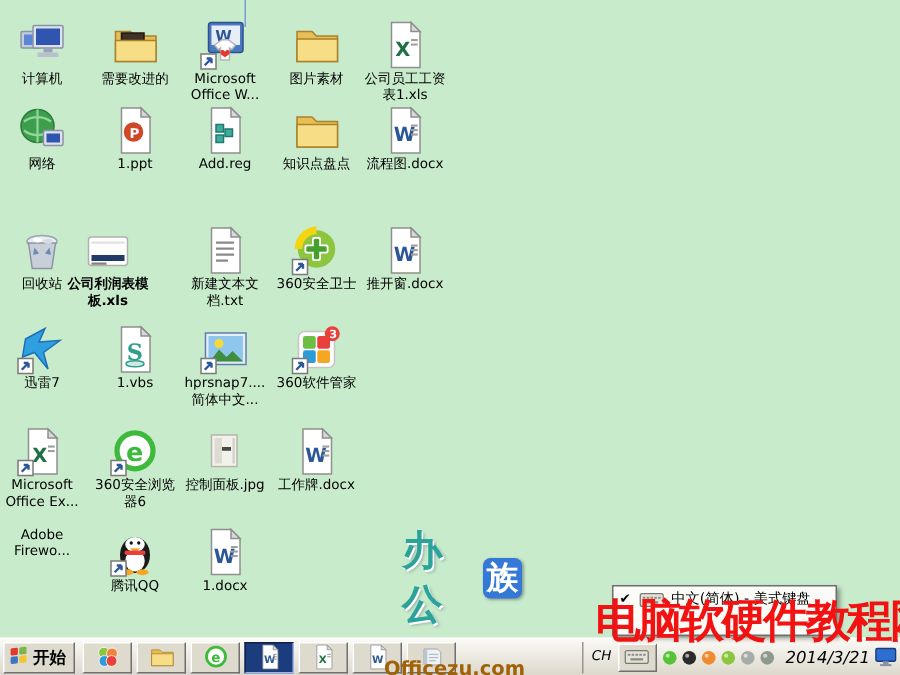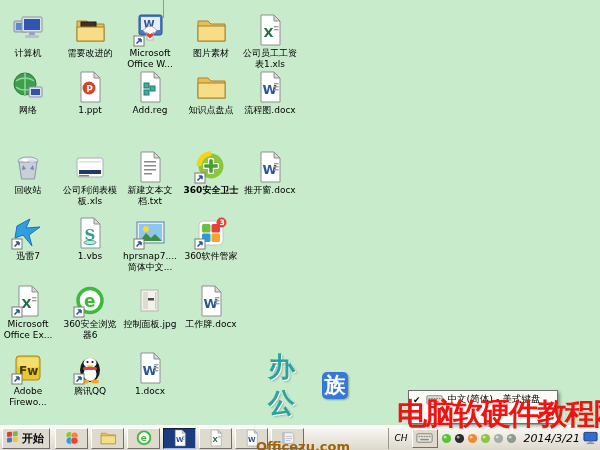--- a/index.html
+++ b/index.html
@@ -199,21 +199,21 @@
             <path d="M8 12h18l-2.5 17h-13z" fill="#c9cfd8" stroke="#8d95a3"></path>
             <path d="M12 15l3 4-4 1zM22 15l-3 4 4 1z" fill="#6f89b5"></path>
             <ellipse cx="14" cy="10" rx="3" ry="1.6" fill="#ffffff"></ellipse>
             <ellipse cx="21" cy="11" rx="3" ry="1.6" fill="#d5dbe5"></ellipse>
           </svg>
         </div>
         <div class="icon-label">
           <div>回收站</div>
         </div>
       </div>
-      <div class="icon-cell" style="left: 58px; top: 150px;">
+      <div class="icon-cell" style="left: 40px; top: 150px; font-weight: bold;">
         <div class="icon-art">
           <svg viewBox="0 0 34 34">
             <rect x="4" y="8" width="26" height="19" rx="2" fill="#fdfdfd" stroke="#b0b0b0"></rect>
             <rect x="6" y="11" width="22" height="1.5" fill="#e0e0e0"></rect>
             <rect x="6" y="20" width="22" height="4" fill="#223a66"></rect>
             <rect x="6" y="25" width="10" height="1.5" fill="#808080"></rect>
           </svg>
         </div>
         <div class="icon-label">
           <div>公司利润表模</div>
@@ -231,21 +231,21 @@
               <rect x="11" y="19" width="12" height="1.5"></rect>
               <rect x="11" y="23" width="8" height="1.5"></rect>
             </g>
           </svg>
         </div>
         <div class="icon-label">
           <div>新建文本文</div>
           <div>档.txt</div>
         </div>
       </div>
-      <div class="icon-cell" style="left: 179px; top: 150px; font-weight: bold;">
+      <div class="icon-cell" style="left: 179px; top: 150px;">
         <div class="icon-art">
           <svg viewBox="0 0 34 34">
             <circle cx="17" cy="16" r="12.5" fill="#8cc63f"></circle>
             <path d="M5 16A12.5 12.5 0 0 1 17 3.5" stroke="#f5d411" stroke-width="5" fill="none"></path>
             <rect x="14" y="8" width="6" height="16" rx="1.5" fill="#ffffff"></rect>
             <rect x="9" y="13" width="16" height="6" rx="1.5" fill="#ffffff"></rect>
             <rect x="15.2" y="9.2" width="3.6" height="13.6" rx="1" fill="#46a02e"></rect>
             <rect x="10.2" y="14.2" width="13.6" height="3.6" rx="1" fill="#46a02e"></rect>
             <rect x="1" y="23" width="10" height="10" fill="#ffffff" stroke="#7a7a7a"></rect>
             <path d="M3.5 30.5 L8 26 M8 26 H4.8 M8 26 V29.2" stroke="#2b5797" stroke-width="1.6" fill="none"></path>
@@ -382,29 +382,20 @@
             <rect x="21" y="13" width="4.5" height="1.4" fill="#9f9f9f"></rect>
             <rect x="21" y="16" width="4.5" height="1.4" fill="#9f9f9f"></rect>
             <rect x="21" y="19" width="4.5" height="1.4" fill="#9f9f9f"></rect>
           </svg>
         </div>
         <div class="icon-label">
           <div>工作牌.docx</div>
         </div>
       </div>
       <div class="icon-cell" style="left: -4px; top: 351px;">
-        <div class="icon-art">
-          <svg viewBox="0 0 34 34">
-            <rect x="5" y="5" width="24" height="24" rx="3" fill="#e8c832" stroke="#a08820"></rect>
-            <rect x="6.5" y="6.5" width="21" height="10" rx="2" fill="#f5de6e"></rect>
-            <text x="8" y="24" font-size="12" font-weight="bold" fill="#4a3c00" font-family="DejaVu Sans">Fw</text>
-            <rect x="1" y="23" width="10" height="10" fill="#ffffff" stroke="#7a7a7a"></rect>
-            <path d="M3.5 30.5 L8 26 M8 26 H4.8 M8 26 V29.2" stroke="#2b5797" stroke-width="1.6" fill="none"></path>
-          </svg>
-        </div>
         <div class="icon-label">
           <div>Adobe</div>
           <div>Firewo...</div>
         </div>
       </div>
       <div class="icon-cell" style="left: 58px; top: 351px;">
         <div class="icon-art">
           <svg viewBox="0 0 34 34">
             <ellipse cx="17" cy="19" rx="10" ry="12" fill="#1a1a1a"></ellipse>
             <ellipse cx="17" cy="12" rx="6.5" ry="5" fill="#ffffff"></ellipse>

